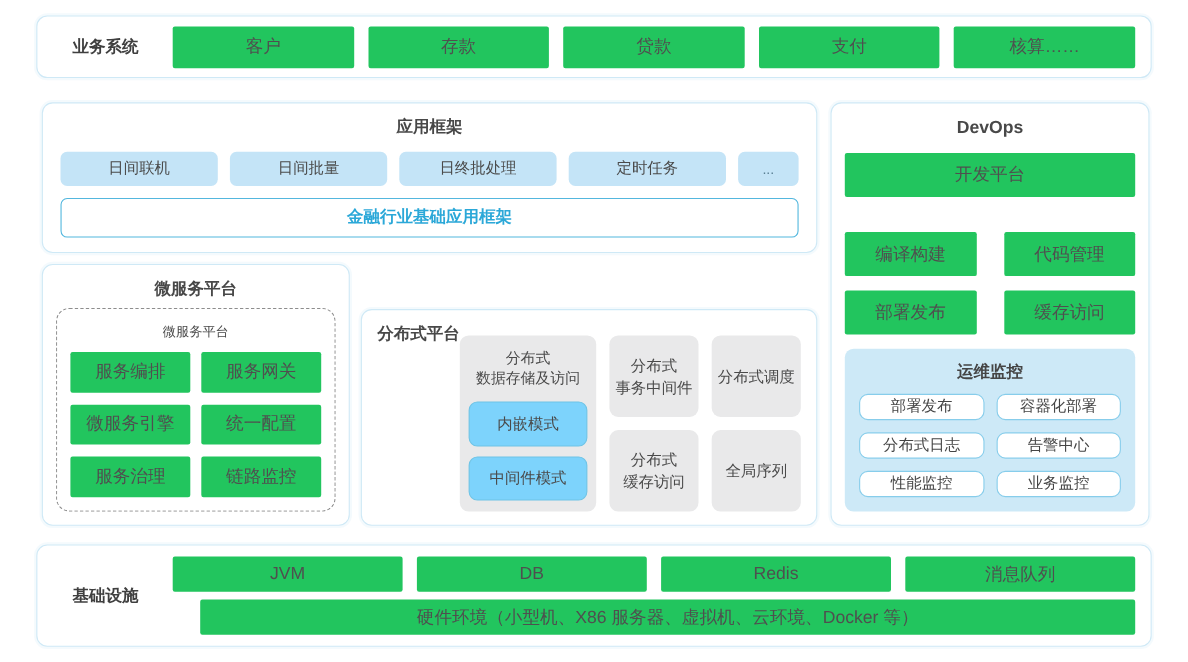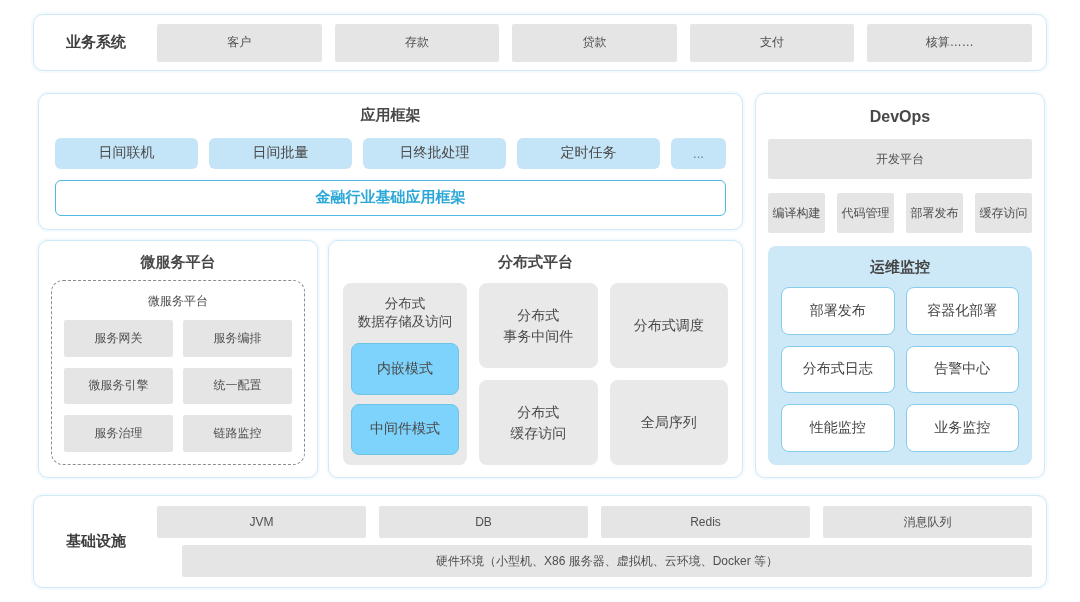--- a/index.html
+++ b/index.html
@@ -27,23 +27,23 @@
     height: 57px; flex: 0 0 57px;
     display: flex; align-items: center;
     padding: 9px 14px; gap: 13px;
   }
   .side-label {
     width: 96px; text-align: center;
     font-weight: bold; font-size: 15px; color: #3f3f3f;
     flex: 0 0 96px;
   }
   .gray-btn {
-    background: #e5e5e5; border-radius: 2px;
-    display: flex; align-items: center; justify-content: center;
-    font-size: 12px; color: #4f4f4f;
+    background: #22c55e; border-radius: 2px;
+    display: flex; align-items: center; justify-content: center;
+    font-size: 16px; color: #4f4f4f;
     white-space: nowrap;
   }
   .top-panel .gray-btn { flex: 1; height: 38px; }
 
   
   .middle { flex: 1; display: flex; gap: 12px; margin: 22px 0 17px 5px; }
   .left-col { width: 705px; display: flex; flex-direction: column; gap: 10px; }
 
   .app-framework { height: 137px; flex: 0 0 137px; padding: 12px 16px 13px; display: flex; flex-direction: column; }
   .panel-title { text-align: center; font-size: 15px; font-weight: bold; color: #484848; }
@@ -66,21 +66,21 @@
   .microservice { width: 280px; flex: 0 0 280px; padding: 12px 12px; display: flex; flex-direction: column; }
   .dashed-box {
     flex: 1; margin-top: 8px;
     border: 1px dashed #8d8d8d; border-radius: 12px;
     padding: 8px 12px 12px;
     display: flex; flex-direction: column;
   }
   .inner-title { text-align: center; font-size: 12px; color: #4a4a4a; margin: 4px 0 10px; }
   .ms-grid { flex: 1; display: grid; grid-template-columns: 1fr 1fr; gap: 11px 10px; }
 
-  .distributed { flex: 1; padding: 12px 14px; display: flex; flex-direction: column; }
+  .distributed { flex: 1; padding: 12px 14px; display: flex; flex-direction: row; margin-top: 41px; }
   .dist-grid {
     flex: 1; margin-top: 11px;
     display: grid;
     grid-template-columns: 124px 1fr 1fr;
     grid-template-rows: 1fr 1fr;
     gap: 12px 12px;
   }
   .storage-box {
     grid-row: 1 / 3;
     background: #e9e9ea; border-radius: 8px;
@@ -101,21 +101,21 @@
     background: #e9e9ea; border-radius: 8px;
     display: flex; align-items: center; justify-content: center;
     font-size: 14px; color: #4a4a4a;
     text-align: center; white-space: pre-line; line-height: 1.45;
   }
 
   
   .devops { width: 290px; flex: 0 0 290px; padding: 12px 12px; display: flex; flex-direction: column; }
   .devops-title { text-align: center; font-size: 16px; font-weight: bold; color: #484848; margin: 2px 0 0; }
   .dev-platform { height: 40px; flex: 0 0 40px; margin-top: 13px; }
-  .dev-grid { display: grid; grid-template-columns: 1fr 1fr 1fr 1fr; gap: 13px 12px; margin-top: 14px; }
+  .dev-grid { display: grid; grid-template-columns: 1fr 1fr; gap: 13px 25px; margin-top: 32px; }
   .dev-grid .gray-btn { height: 40px; }
   .monitor {
     flex: 1; margin-top: 13px;
     background: #cde9f7; border-radius: 8px;
     padding: 9px 13px 13px;
     display: flex; flex-direction: column;
   }
   .monitor-title { text-align: center; font-size: 15px; font-weight: bold; color: #454545; margin: 3px 0 10px; }
   .monitor-grid { flex: 1; display: grid; grid-template-columns: 1fr 1fr; gap: 11px 11px; }
   .white-btn {
@@ -164,22 +164,22 @@
         <div class="base-bar">金融行业基础应用框架</div>
       </section>
 
       <div class="left-bottom">
 
         <section class="panel microservice">
           <div class="panel-title">微服务平台</div>
           <div class="dashed-box">
             <div class="inner-title">微服务平台</div>
             <div class="ms-grid">
+              <div class="gray-btn">服务编排</div>
               <div class="gray-btn">服务网关</div>
-              <div class="gray-btn">服务编排</div>
               <div class="gray-btn">微服务引擎</div>
               <div class="gray-btn">统一配置</div>
               <div class="gray-btn">服务治理</div>
               <div class="gray-btn">链路监控</div>
             </div>
           </div>
         </section>
 
         <section class="panel distributed">
           <div class="panel-title">分布式平台</div>

